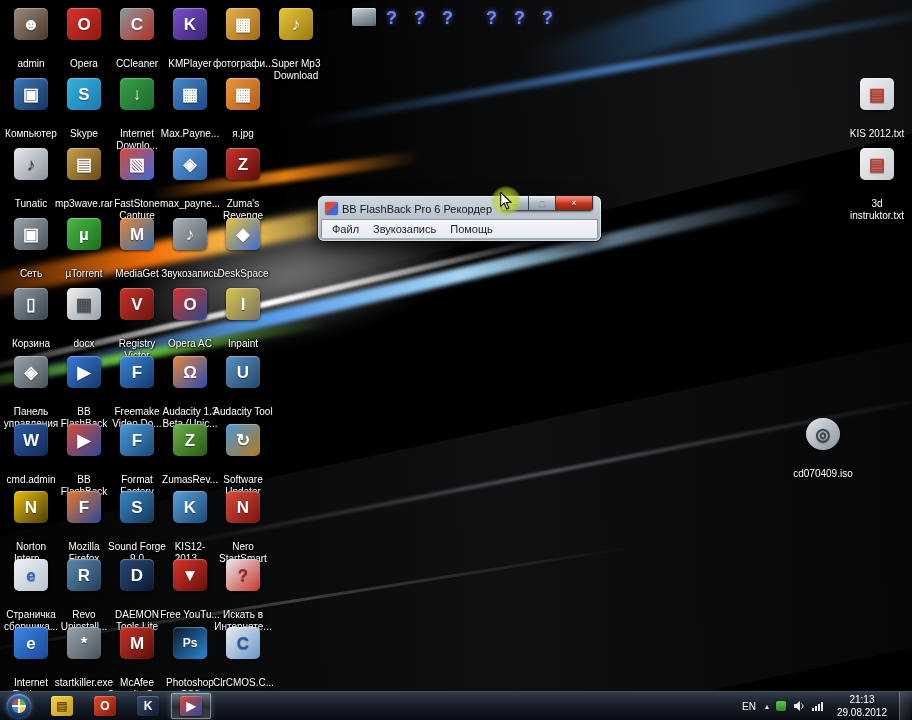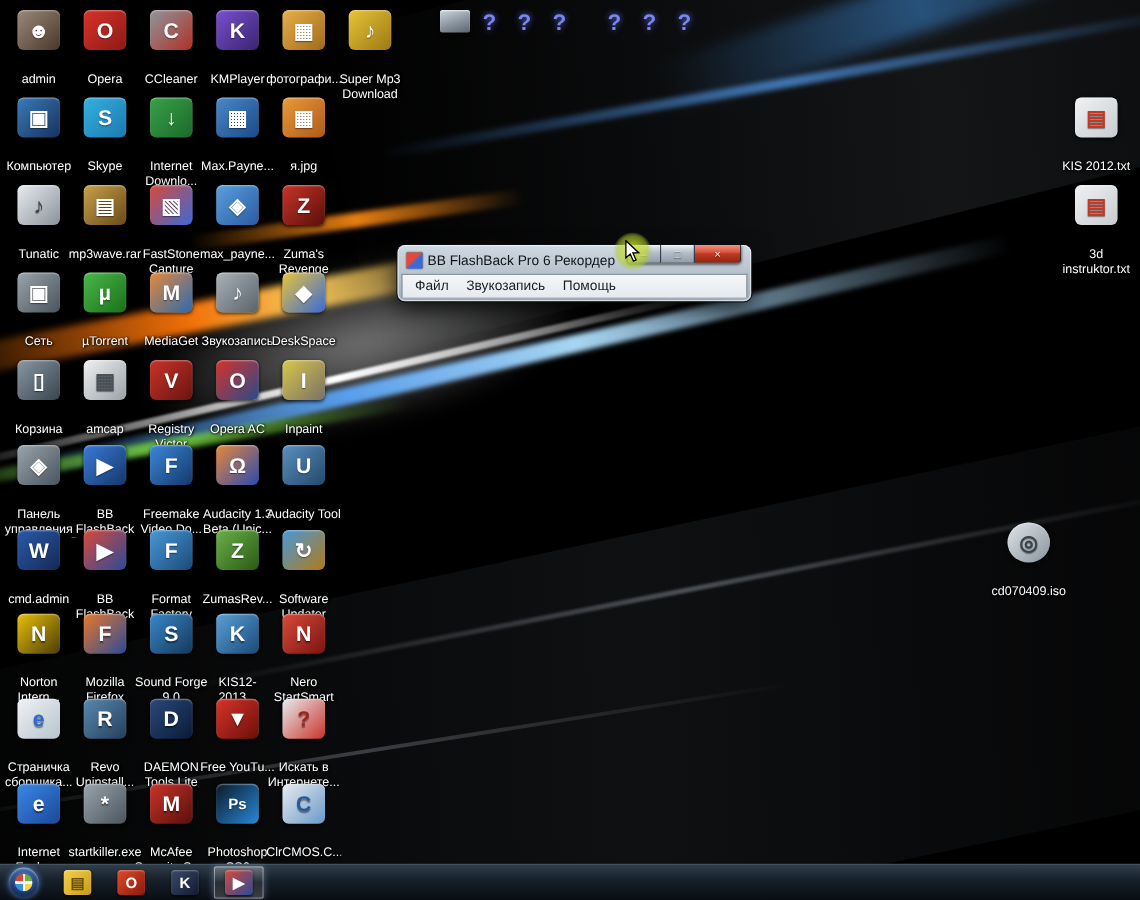--- a/index.html
+++ b/index.html
@@ -214,21 +214,21 @@
       <div class="desk-icon" style="left: 54px; top: 218px;">
     <div class="ico" style="background: linear-gradient(135deg, rgb(74, 184, 74), rgb(26, 112, 26));">
       <span class="glyph">µ</span>
     </div>
     <div class="lbl">µTorrent</div>
   </div>
       <div class="desk-icon" style="left: 54px; top: 288px;">
     <div class="ico" style="background: linear-gradient(135deg, rgb(240, 240, 240), rgb(154, 162, 168));">
       <span class="glyph" style="color: rgb(74, 82, 88);">▦</span>
     </div>
-    <div class="lbl">amcap</div>
+    <div class="lbl">docx</div>
   </div>
       <div class="desk-icon" style="left: 54px; top: 356px;">
     <div class="ico" style="background: linear-gradient(135deg, rgb(58, 122, 216), rgb(20, 56, 106));">
       <span class="glyph">▶</span>
     </div>
     <div class="lbl">BB FlashBack Pro 3 Player</div>
   </div>
       <div class="desk-icon" style="left: 54px; top: 424px;">
     <div class="ico" style="background: linear-gradient(135deg, rgb(216, 74, 58), rgb(42, 74, 154));">
       <span class="glyph">▶</span>
@@ -505,15 +505,35 @@
         <div class="task-app">
     <div class="task-ico" style="background: linear-gradient(135deg, rgb(224, 74, 42), rgb(138, 26, 10)); color: rgb(255, 255, 255);">O</div>
   </div>
         <div class="task-app">
     <div class="task-ico" style="background: linear-gradient(135deg, rgb(58, 74, 106), rgb(18, 26, 46)); color: rgb(255, 255, 255);">K</div>
   </div>
         <div class="task-app active">
     <div class="task-ico" style="background: linear-gradient(135deg, rgb(216, 74, 58), rgb(42, 74, 154)); color: rgb(255, 255, 255);">▶</div>
   </div>
       </div>
+    <div class="tray">
+      <span class="lang">EN</span>
+      <span class="tray-chevron">▴</span>
+      <span class="tray-green"></span>
+      <svg width="12" height="12" viewBox="0 0 12 12">
+        <path d="M1 4h2.4L7 1v10L3.4 8H1z" fill="#e8ecf0"></path>
+        <path d="M8.5 3.5c1.8 1.3 1.8 3.7 0 5" stroke="#e8ecf0" stroke-width="1" fill="none"></path>
+      </svg>
+      <svg width="13" height="12" viewBox="0 0 13 12">
+        <rect x="0" y="8" width="2" height="3" fill="#e8ecf0"></rect>
+        <rect x="3" y="6" width="2" height="5" fill="#e8ecf0"></rect>
+        <rect x="6" y="4" width="2" height="7" fill="#e8ecf0"></rect>
+        <rect x="9" y="2" width="2" height="9" fill="#e8ecf0"></rect>
+      </svg>
+      <div class="clock">
+        <div>21:13</div>
+        <div>29.08.2012</div>
+      </div>
+      <div class="show-desktop"></div>
+    </div>
   </div>
 
 </div>
 
 </body></html>

